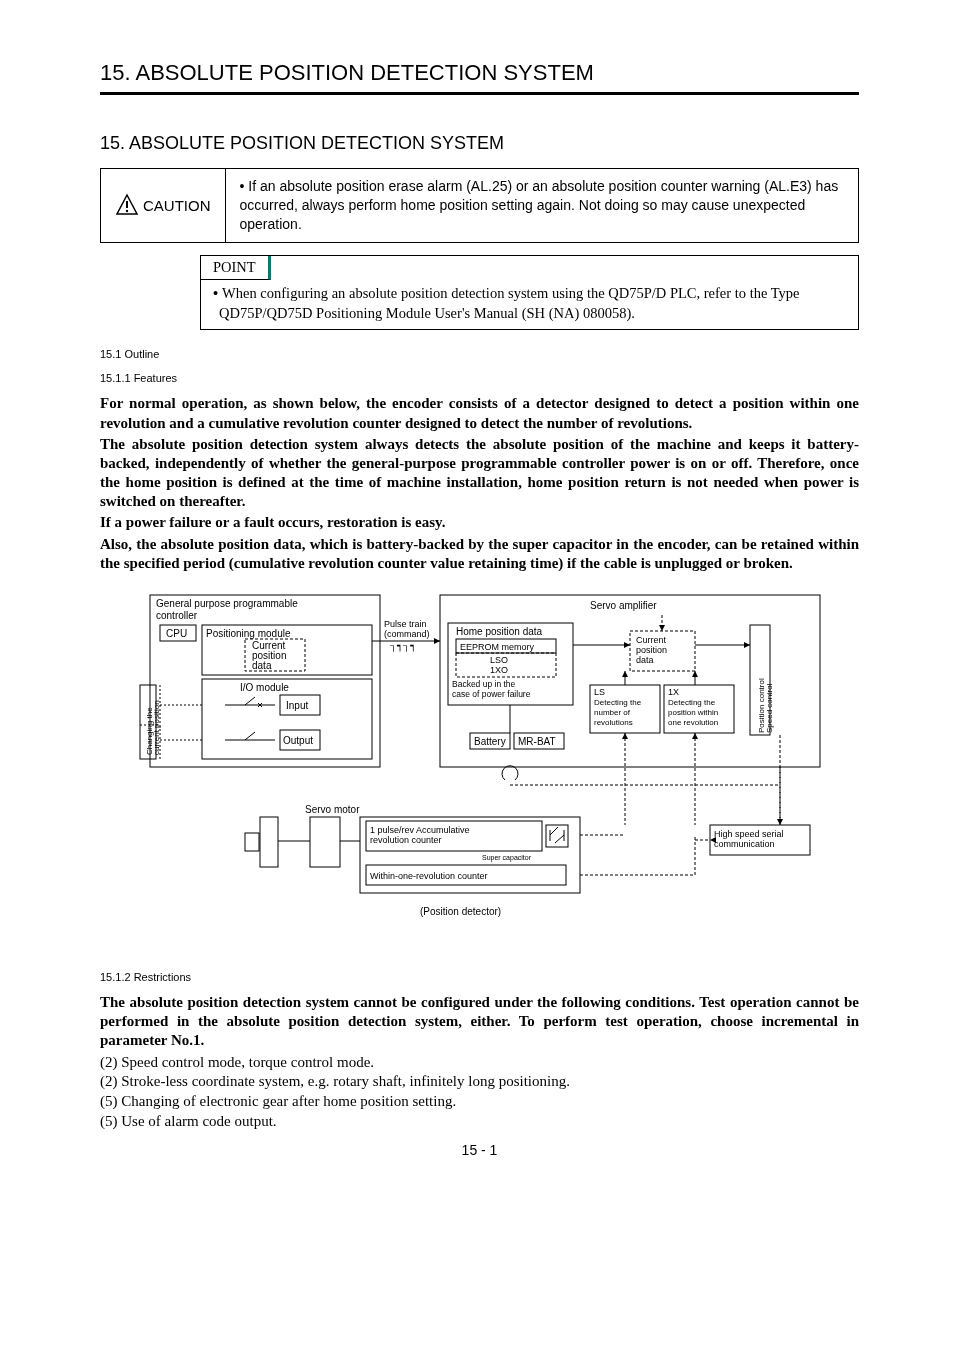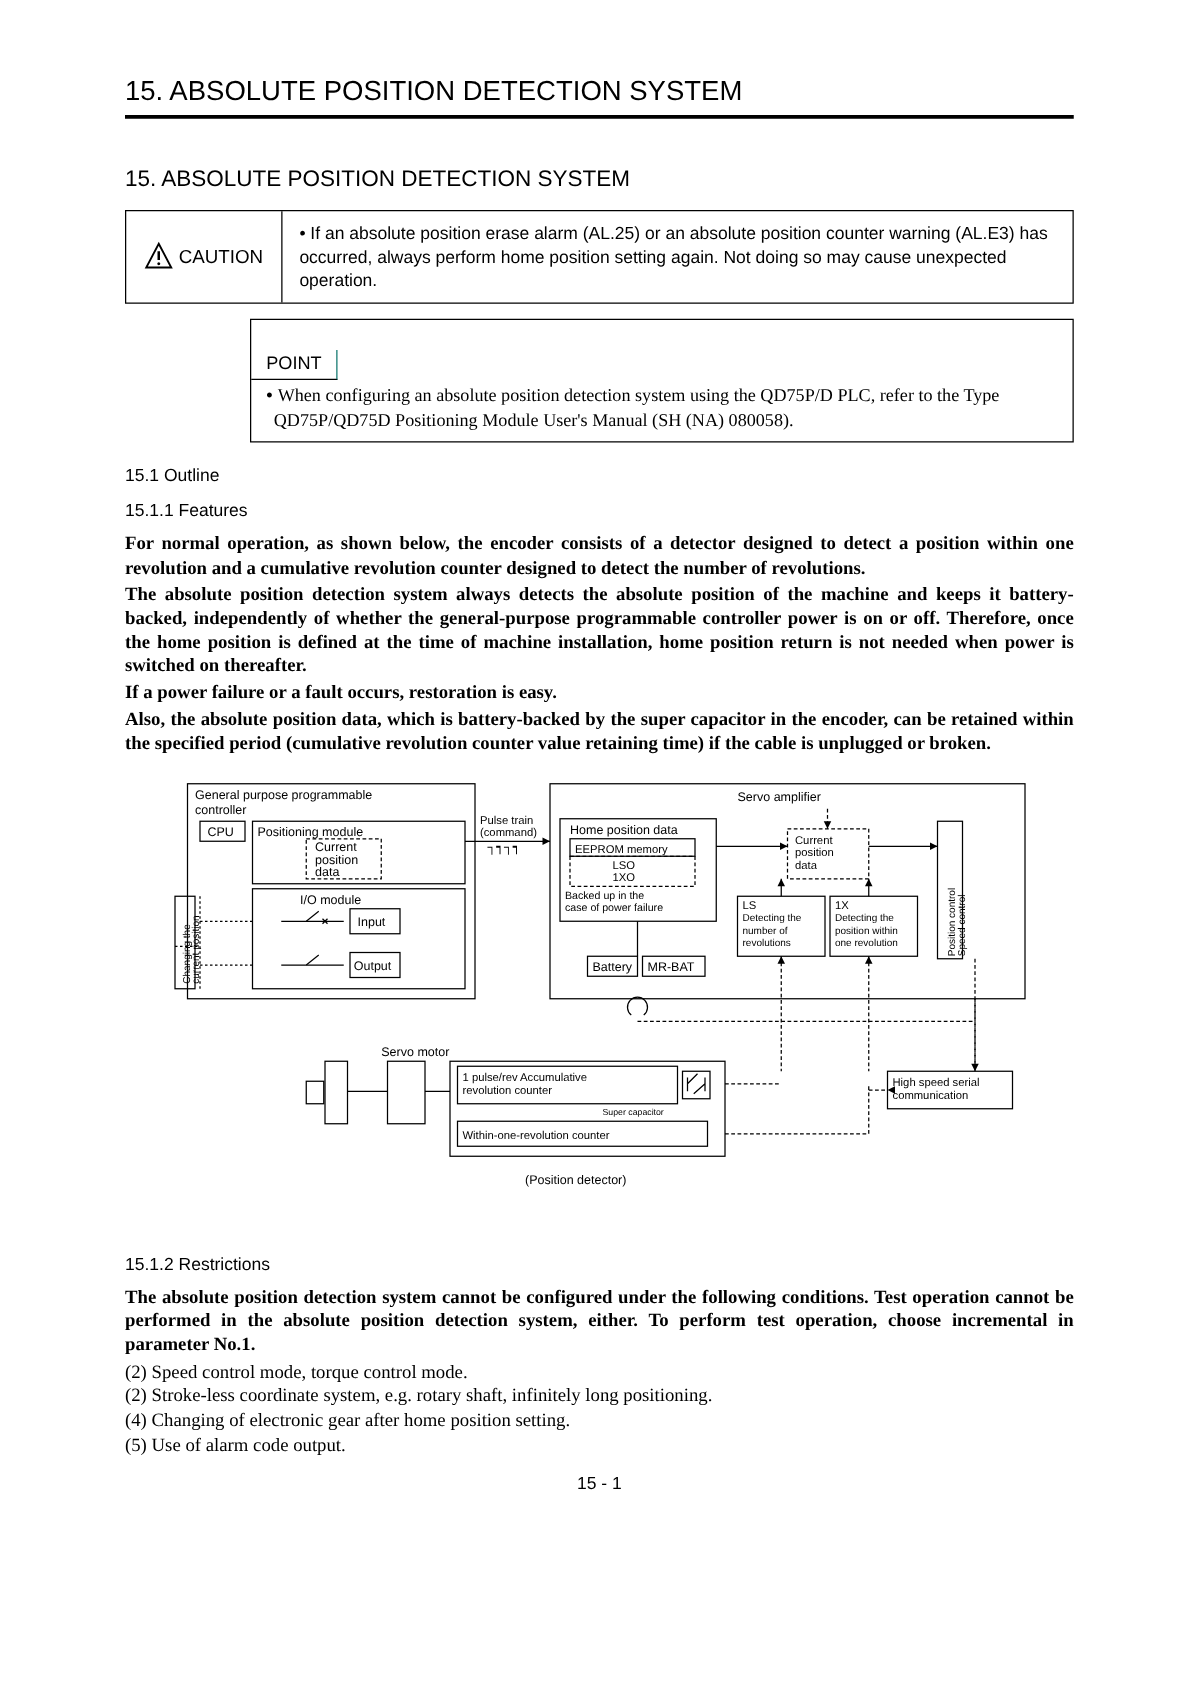--- a/index.html
+++ b/index.html
@@ -56,33 +56,32 @@
     }
     .point-box {
       border: 1px solid #000;
       margin-left: 100px;
       margin-bottom: 18px;
       font-size: 14.5px;
       line-height: 1.35;
     }
     .point-label {
       border-bottom: 1px solid #000;
-      border-right: 1px solid #0f766e;
+      border-right: 3px solid #0f766e;
       display: inline-block;
       padding: 2px 12px;
-      font-family: Liberation Sans, sans-serif;
-      margin-top: 24px;
+      font-family: Liberation Serif, serif;
     }
     .point-body {
       padding: 4px 12px 6px 18px;
       text-indent: -6px;
     }
     .subheading {
       font-family: Arial, sans-serif;
-      font-size: 14px;
+      font-size: 11px;
       margin-top: 12px;
       margin-bottom: 10px;
     }
     .body-text {
       text-align: justify;
       line-height: 1.28;
       margin-bottom: 2px;
       font-weight: bold;
     }
     .diagram {
@@ -272,17 +271,17 @@
   <text x="290" y="330" font-size="10">(Position detector)</text>
 </svg>
 
 <div class="subheading">15.1.2 Restrictions</div>
 
 <p class="body-text">The absolute position detection system cannot be configured under the following conditions. Test operation cannot be performed in the absolute position detection system, either. To perform test operation, choose incremental in parameter No.1.</p>
 
 <div class="restriction-list">
   <div>(2) Speed control mode, torque control mode.</div>
   <div>(2) Stroke-less coordinate system, e.g. rotary shaft, infinitely long positioning.</div>
-  <div>(4) Changing of electronic gear after home position setting.</div>
+  <div>(5) Changing of electronic gear after home position setting.</div>
   <div>(5) Use of alarm code output.</div>
 </div>
 
 <div class="page-num">15 -  1</div>
 
 </body></html>

